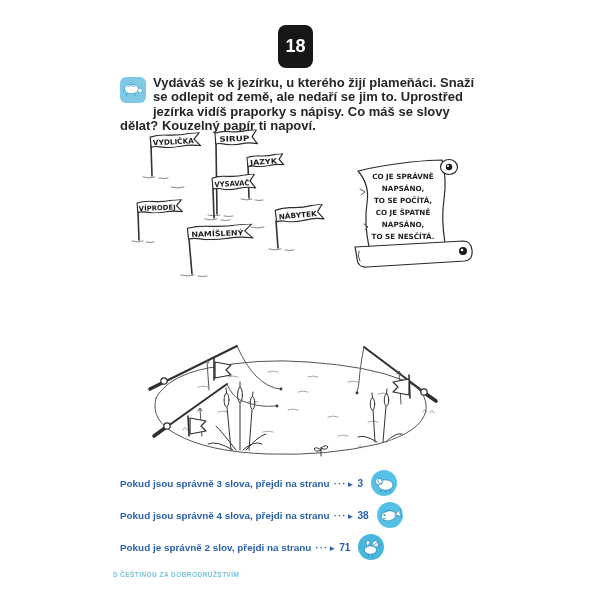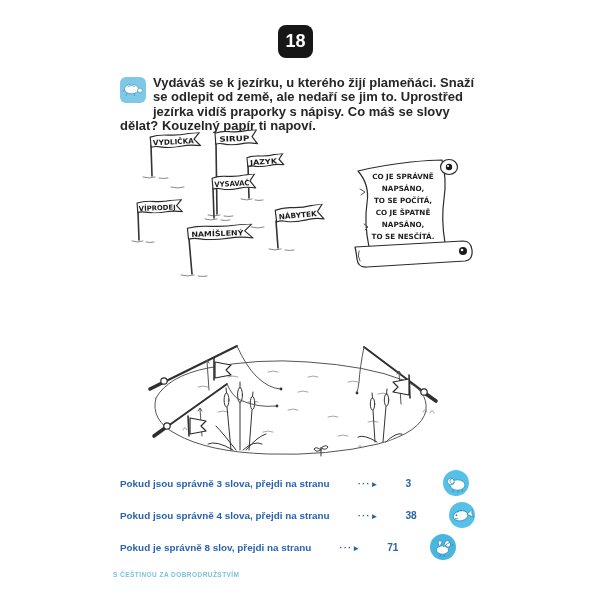--- a/index.html
+++ b/index.html
@@ -2,21 +2,21 @@
 <html lang="cs"><head>
 <meta charset="utf-8">
 <style>
   html,body{margin:0;padding:0;background:#e8e8e8;}
   .page{
     position:relative;width:600px;height:600px;margin:0 auto;background:#ffffff;
     font-family:"Liberation Sans",sans-serif;overflow:hidden;color:#232323;
   }
   
   .badge{
-    position:absolute;left:278px;top:25px;width:35px;height:33px;border-radius:8px;
+    position:absolute;left:278px;top:25px;width:35px;height:43px;border-radius:8px;
     background:#171717;color:#fff;font-weight:700;font-size:18px;
     display:flex;align-items:center;justify-content:center;
   }
   
   .para{font-size:13px;line-height:14.4px;font-weight:600;color:#262626;}
   .intro{position:absolute;left:120px;top:76px;width:370px;}
   .task{position:absolute;left:113px;top:287px;width:378px;}
   .turtle-badge{
     float:left;width:26px;height:26px;border-radius:6px;background:#7fc9e6;
     margin:1px 7px 2px 0;display:flex;align-items:center;justify-content:center;
@@ -30,21 +30,21 @@
   .sketch{stroke:#2b2b2b;fill:#ffffff;stroke-width:1.2;stroke-linejoin:round;}
   .thin{stroke:#555;fill:none;stroke-width:1;stroke-linecap:round;}
   .wave{stroke:#8f8f8f;fill:none;stroke-width:.8;stroke-linecap:round;}
   .ground{stroke:#7a7a7a;fill:none;stroke-width:.9;stroke-linecap:round;}
   .pole{stroke:#333;stroke-width:1.6;stroke-linecap:round;}
   .rod{stroke:#2f2f2f;stroke-width:2;stroke-linecap:round;}
   .rodbutt{stroke:#2f2f2f;stroke-width:3.6;stroke-linecap:round;}
   .plant{stroke:#333;fill:#fff;stroke-width:1;stroke-linejoin:round;stroke-linecap:round;}
   
   .options{position:absolute;left:120px;top:467px;display:flex;flex-direction:column;}
-  .option-row{height:32px;display:flex;align-items:center;font-weight:700;font-size:9.9px;color:#2a62ae;white-space:nowrap;gap:24px;}
+  .option-row{height:32px;display:flex;align-items:center;font-weight:700;font-size:9.9px;color:#2a62ae;white-space:nowrap;}
   .goto{margin-left:4px;letter-spacing:1px;}
   .goto .arr{font-size:8px;letter-spacing:0;}
   .pagenum{margin-left:3px;font-size:10.2px;}
   .opt-icon{width:28px;height:28px;margin-left:7px;display:flex;}
   
   .footer{
     position:absolute;left:113px;top:571px;font-size:6.5px;font-weight:700;
     letter-spacing:.45px;color:#7bc2dc;
   }
 </style>
@@ -246,21 +246,21 @@
             <path d="M19,14.5 L25,10.5 L24,14.5 L25,18.5 Z"></path>
             <path d="M10,10.5 q2,-2.5 5,-1" fill="none"></path>
             <circle cx="8.5" cy="13" r="1" fill="#2e8db8" stroke="none"></circle>
             <path d="M6.5,16 q1.5,1.2 3,0.5" fill="none"></path>
           </g>
         </svg>
       </span>
     </div>
 
     <div class="option-row">
-      <span>Pokud je správně 8 slov, přejdi na stranu</span>
+      <span>Pokud je správně 2 slov, přejdi na stranu</span>
       <span class="goto"><span>···</span><span class="arr">►</span></span>
       <span class="pagenum">71</span>
       <span class="opt-icon">
         <svg width="28" height="28" viewBox="0 0 28 28">
           <circle cx="14" cy="14" r="13" fill="#49b6de"></circle>
           <g fill="#ffffff" stroke="#2e8db8" stroke-width="0.8">
             <ellipse cx="13.5" cy="17" rx="6" ry="4.2"></ellipse>
             <circle cx="19" cy="11.5" r="2.6"></circle>
             <path d="M21.4,11 L24.5,12 L21.6,12.8 Z"></path>
             <path d="M10.5,14 Q6.5,5.5 13.5,8.5 Z"></path>

